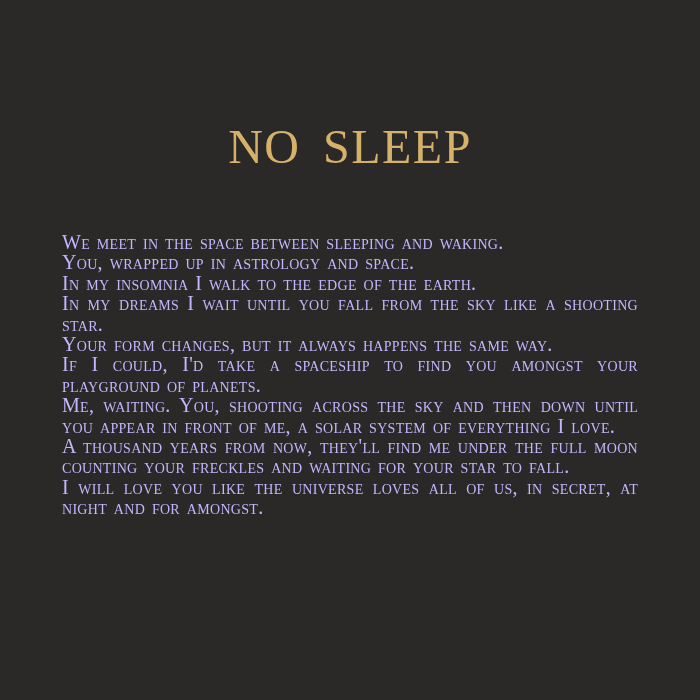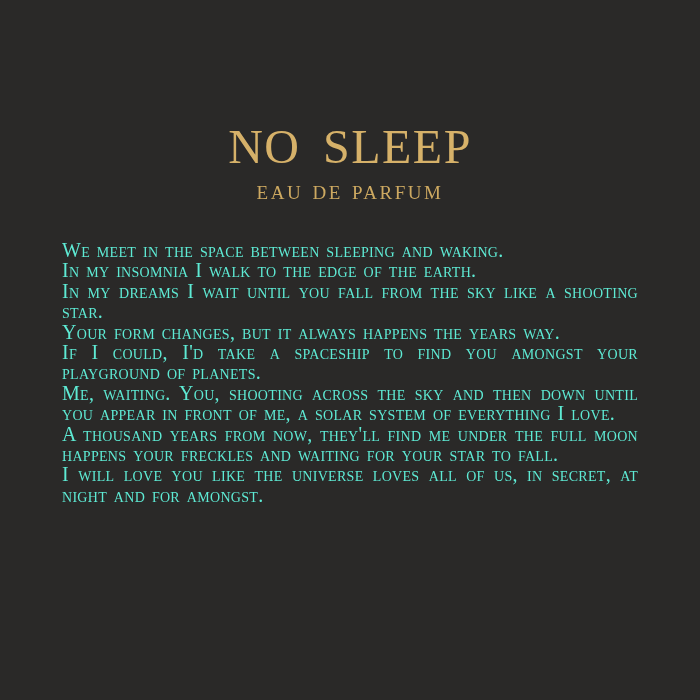--- a/index.html
+++ b/index.html
@@ -38,49 +38,49 @@
     text-align: center;
     font-size: 19px;
     letter-spacing: 2.5px;
     word-spacing: 2px;
     color: #cda961;
     text-transform: uppercase;
     margin: 0;
   }
   .poem {
     position: absolute;
-    top: 240px;
+    top: 232px;
     left: 62px;
     width: 576px;
-    color: #5eead4;
+    color: #c4b5fd;
     font-size: 20px;
     line-height: 20.4px;
     font-variant: small-caps;
     letter-spacing: 0.3px;
     word-spacing: 1.5px;
     text-align: justify;
   }
   .poem p {
     margin: 0;
     padding: 0;
   }
 </style>
 </head>
 <body>
 
 <div class="canvas">
 
   <h1 class="product-title">NO SLEEP</h1>
 
-  <div class="product-subtitle">EAU DE PARFUM</div>
 
   <div class="poem">
     <p>We meet in the space between sleeping and waking.</p>
+    <p>You, wrapped up in astrology and space.</p>
     <p>In my insomnia I walk to the edge of the earth.</p>
     <p>In my dreams I wait until you fall from the sky like a shooting star.</p>
-    <p>Your form changes, but it always happens the years way.</p>
+    <p>Your form changes, but it always happens the same way.</p>
     <p>If I could, I'd take a spaceship to find you amongst your playground of planets.</p>
     <p>Me, waiting. You, shooting across the sky and then down until you appear in front of me, a solar system of everything I love.</p>
-    <p>A thousand years from now, they'll find me under the full moon happens your freckles and waiting for your star to fall.</p>
+    <p>A thousand years from now, they'll find me under the full moon counting your freckles and waiting for your star to fall.</p>
     <p>I will love you like the universe loves all of us, in secret, at night and for amongst.</p>
   </div>
 
 </div>
 
 </body></html>

